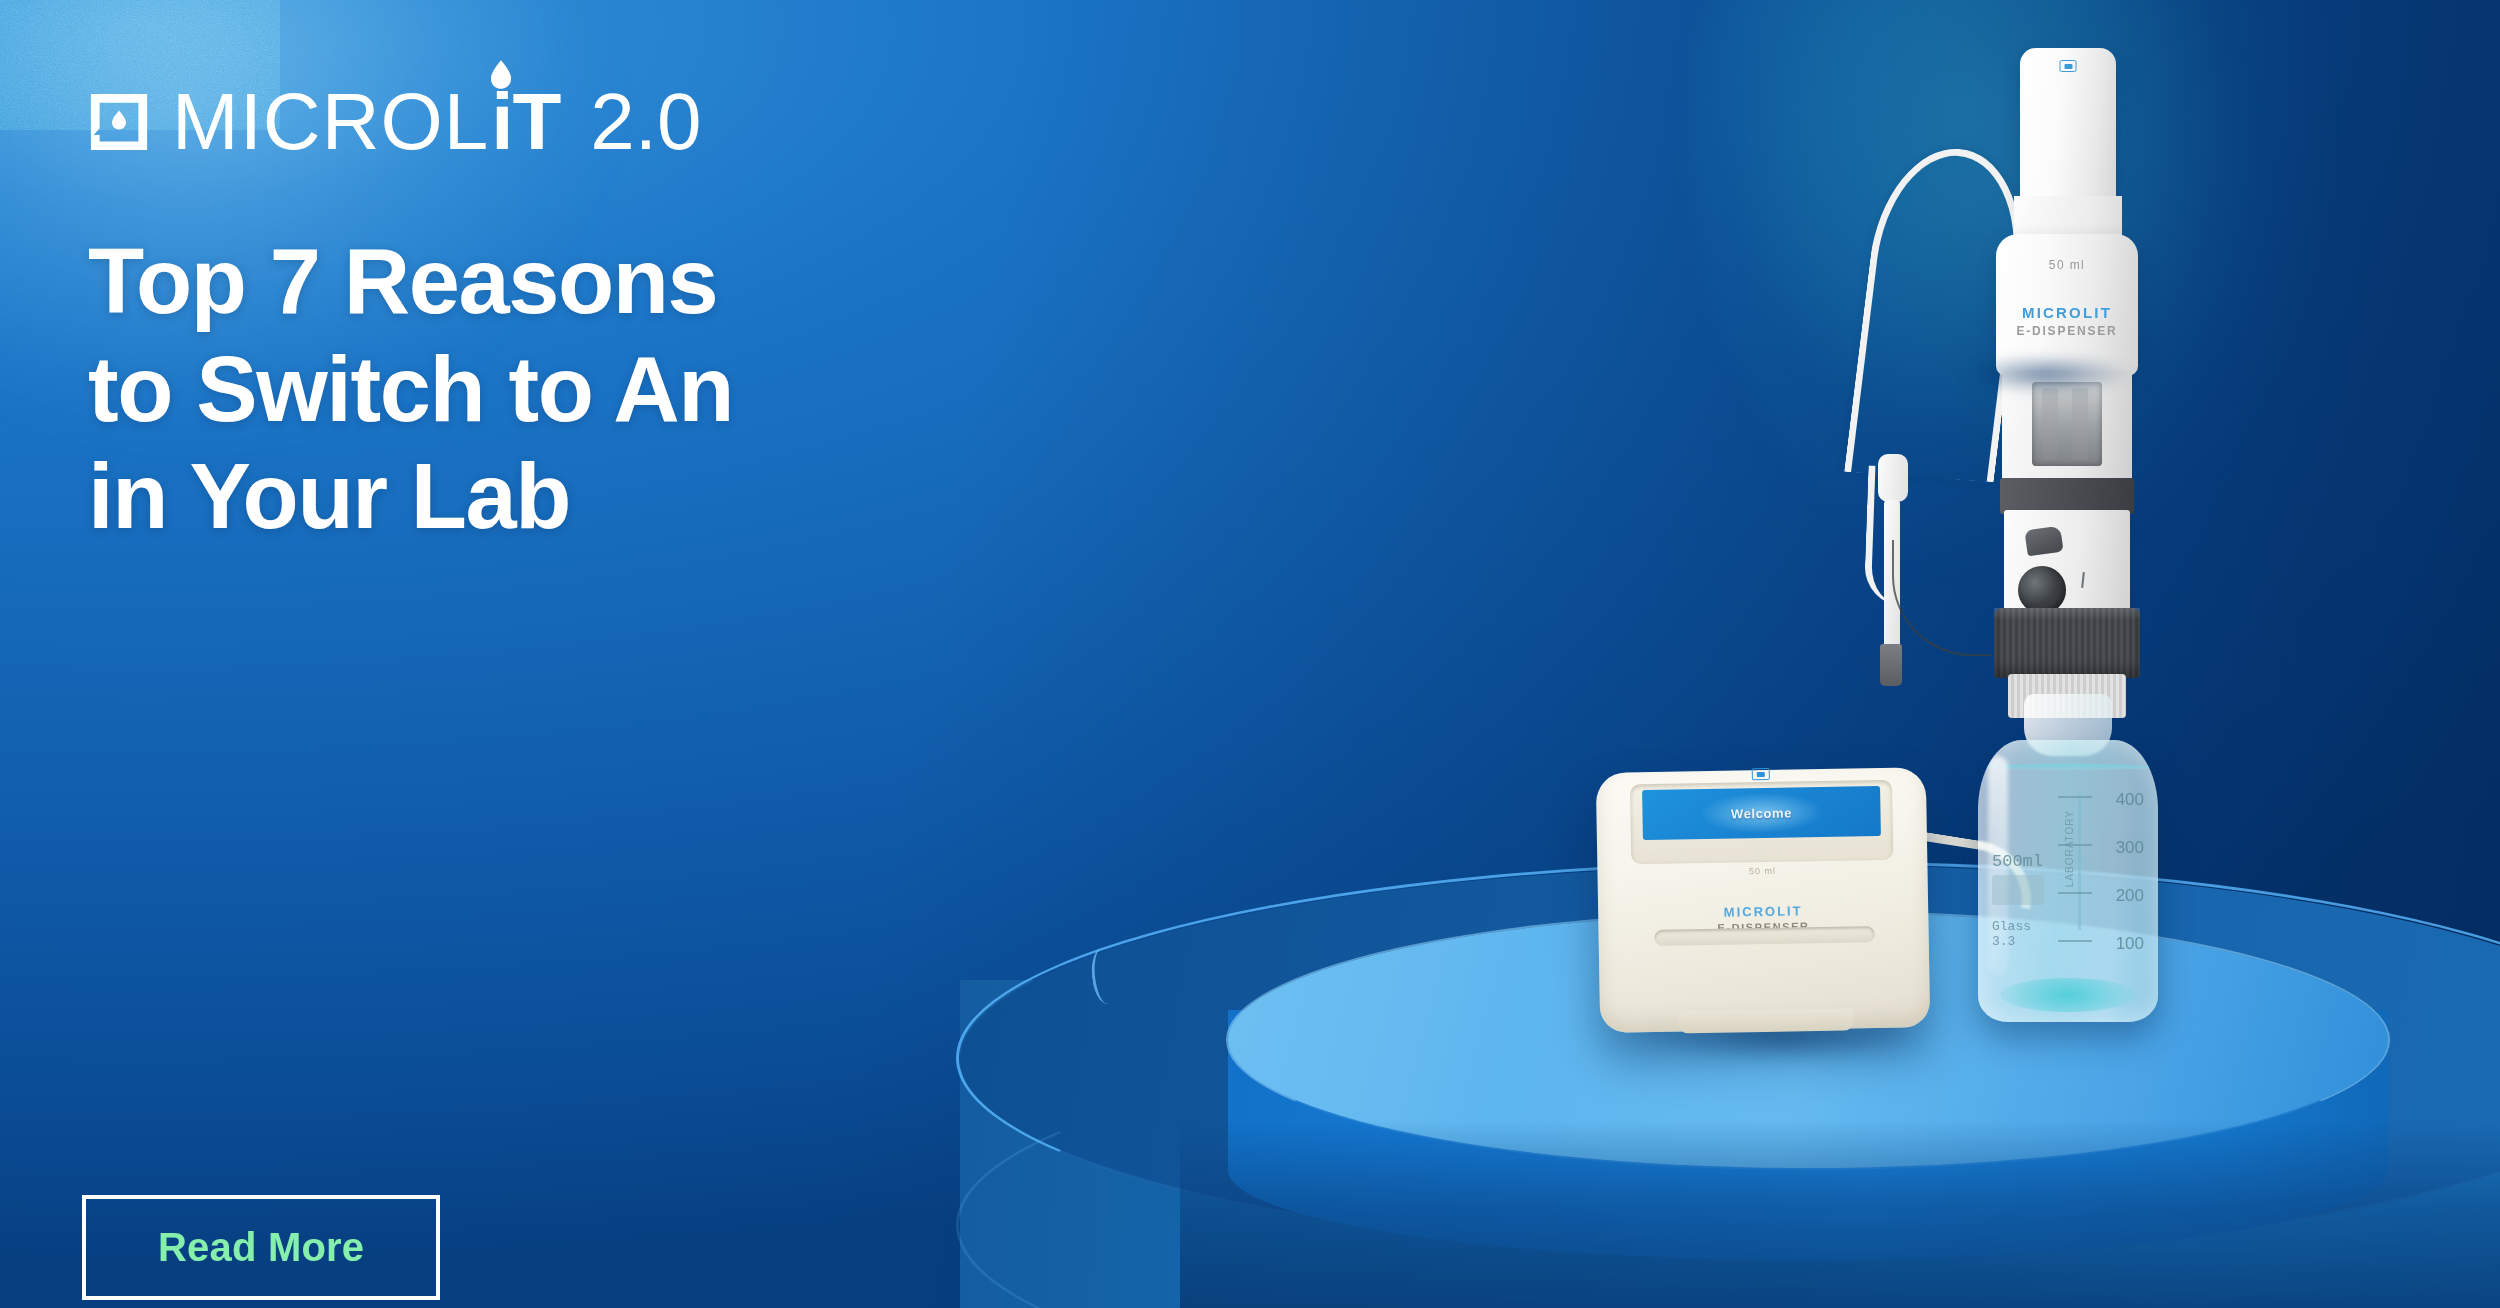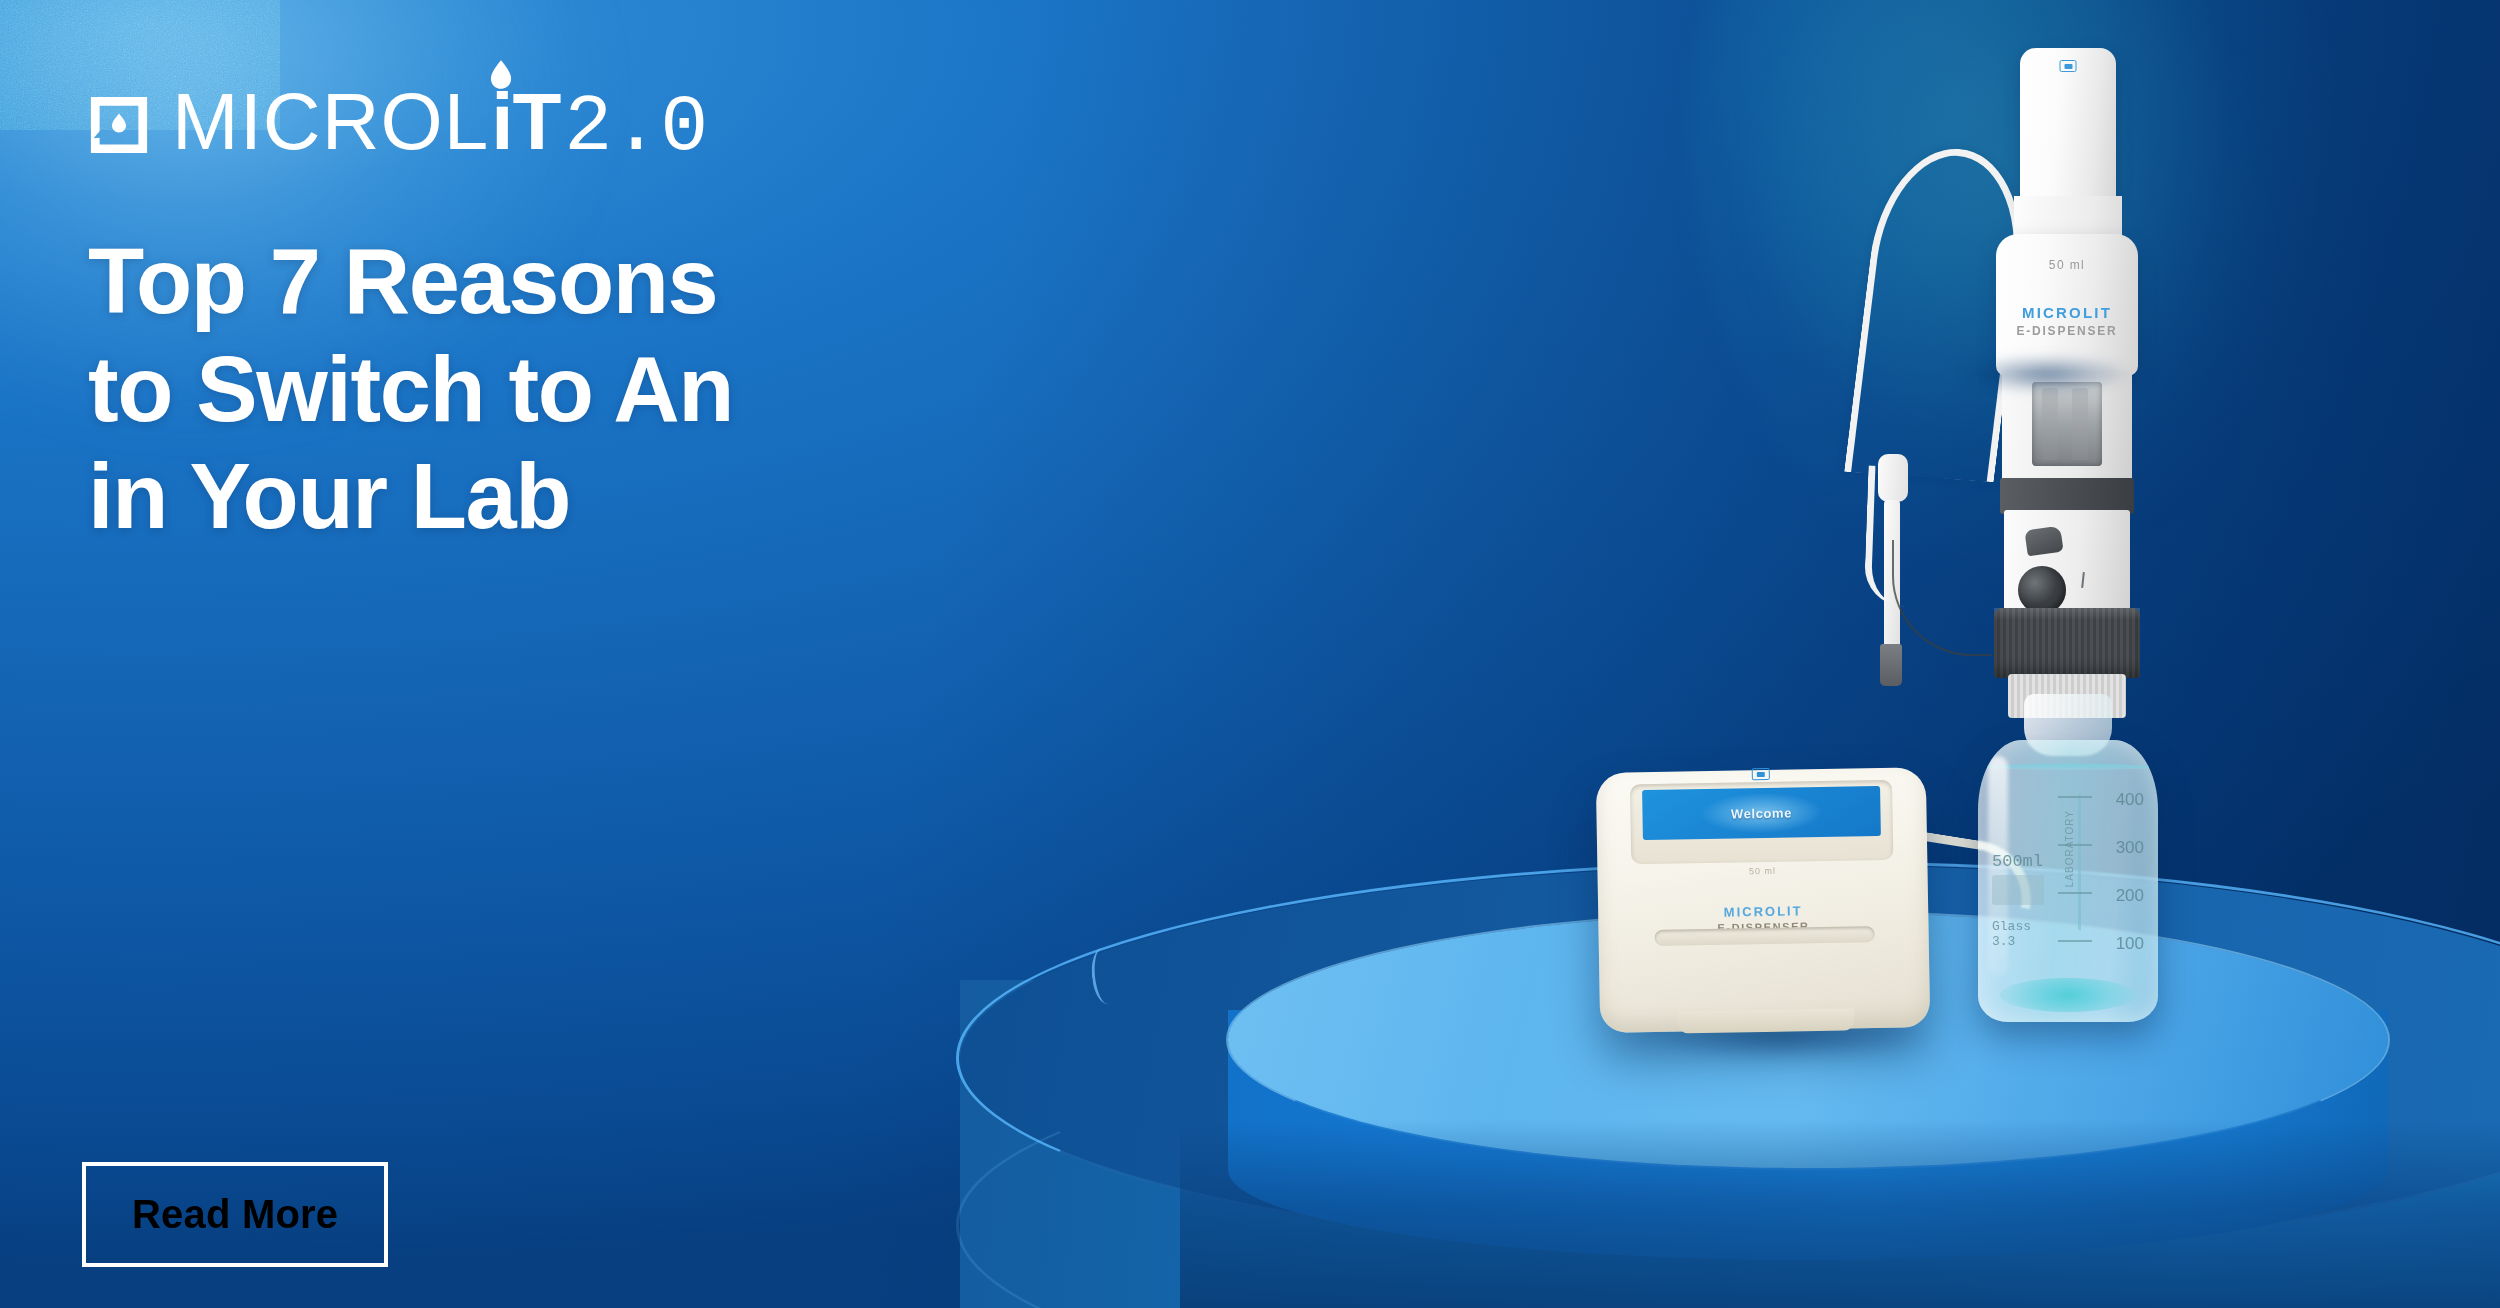--- a/index.html
+++ b/index.html
@@ -152,39 +152,39 @@
     display:flex; align-items:baseline;
     font-family:"Liberation Sans", sans-serif;
   }
   .lt-a{ font-weight:400; letter-spacing:1px; }
   .lt-i{ font-weight:700; position:relative; padding-left:2px; }
   .lt-i .drop{
     position:absolute; left:50%; top:-22px; transform:translateX(-50%);
     width:22px; height:30px;
   }
   .lt-t{ font-weight:700; }
-  .lt-ver{ font-weight:400; letter-spacing:0px; margin-left:4px;font-family:Liberation Mono, monospace; }
+  .lt-ver{ font-weight:400; letter-spacing:0px; margin-left:30px; }
 
   .headline{
     position:absolute; left:0; top:228px;
     color:#ffffff;
     font-size:92px;
     font-weight:700;
     line-height:1.17;
     letter-spacing:-1.4px;
     text-shadow:0 2px 10px rgba(0,30,70,.22);
   }
   .headline .ln{ display:block; white-space:nowrap; }
 
   .cta{
-    position:absolute; left:-6px; top:1162px;
+    position:absolute; left:-6px; top:1195px;
     display:inline-flex; align-items:center; justify-content:center;
-    padding:26px 46px;
+    padding:26px 72px;
     border:4px solid #ffffff;
-    color:#000000;
+    color:#86efac;
     font-size:40px; font-weight:700; letter-spacing:.2px;
     background:transparent;
     cursor:pointer;
     text-decoration:none;
   }
 
   
   .base-unit{
     position:absolute; left:1598px; top:770px;
     width:330px; height:260px;

